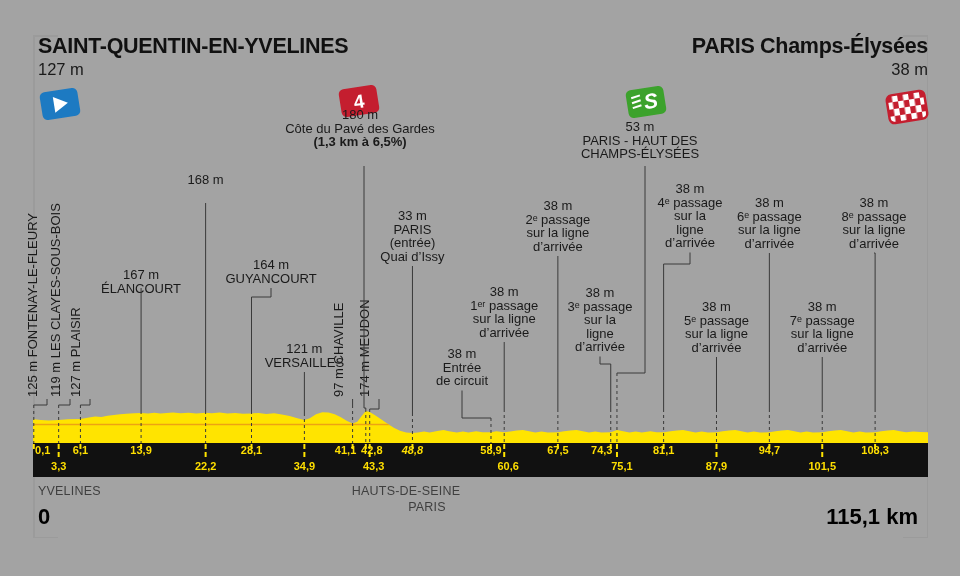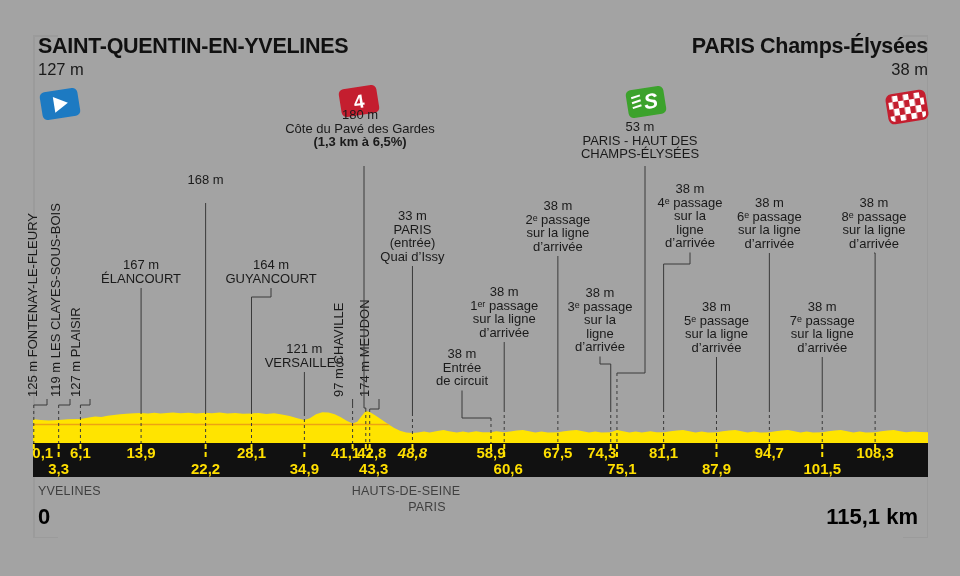--- a/index.html
+++ b/index.html
@@ -14,21 +14,21 @@
   .stack-label .bold { font-weight:bold; }
   .v-label { position:absolute; height:14px; font-size:13px; line-height:14px; white-space:nowrap;
              transform-origin:0 100%; transform:rotate(-90deg); color:#1a1a1a; }
   #overlay { position:absolute; left:0; top:0; pointer-events:none; }
   .mline  { stroke:#3a3a3a; stroke-width:1; fill:none; }
   .dashed { stroke-dasharray:3,3; }
   .tick   { stroke:#ffe400; stroke-width:2; }
   .tdash  { stroke-dasharray:5,3; }
   #bar { position:absolute; left:33px; top:443px; width:895px; height:34px; background:#111; }
   .bar-num { position:absolute; transform:translateX(-50%); color:#ffdf00; font-weight:bold;
-             font-size:15px; white-space:nowrap; }
+             font-size:11px; white-space:nowrap; }
   .row1 { top:0.5px; } .row2 { top:16.5px; }
   .dept { position:absolute; font-size:12.5px; color:#3f3f3f; letter-spacing:0.2px; white-space:nowrap; }
   .big  { position:absolute; font-size:22px; font-weight:bold; color:#000; white-space:nowrap; }
 </style>
 </head>
 <body>
 
 <div id="canvas">
 
   <div class="frame" style="left:33px; top:35px; width:1.5px; height:503px;"></div>
@@ -112,21 +112,21 @@
       <span class="bar-num row2" style="left: 683.497px;">87,9</span>
       <span class="bar-num row1" style="left: 736.373px;">94,7</span>
       <span class="bar-num row2" style="left: 789.248px;">101,5</span>
       <span class="bar-num row1" style="left: 842.124px;">108,3</span>
     </div>
 
   <div id="labels">
       <div class="v-label" style="left: 40px; top: 383px;">125 m FONTENAY-LE-FLEURY</div>
       <div class="v-label" style="left: 63px; top: 383px;">119 m LES CLAYES-SOUS-BOIS</div>
       <div class="v-label" style="left: 83px; top: 383px;">127 m PLAISIR</div>
-      <div class="stack-label" style="left: 141.084px; top: 258px; text-align: center;">
+      <div class="stack-label" style="left: 141.084px; top: 268px; text-align: center;">
         <div>167 m</div>
         <div>ÉLANCOURT</div>
       </div>
       <div class="stack-label" style="left: 205.624px; top: 173px;">
         <div>168 m</div>
       </div>
       <div class="stack-label" style="left: 271px; top: 258px;">
         <div>164 m</div>
         <div>GUYANCOURT</div>
       </div>

